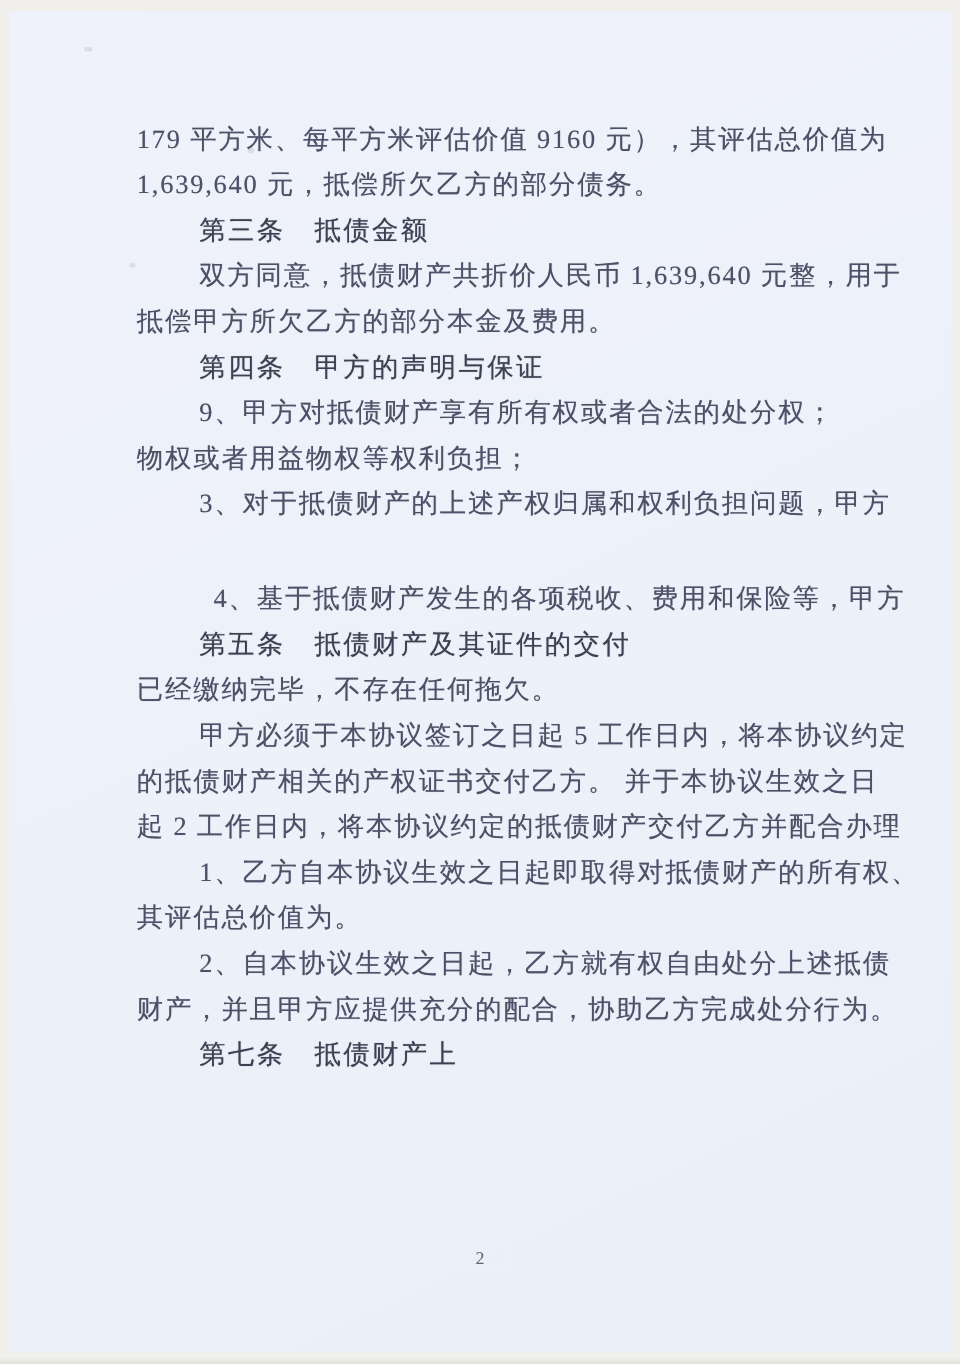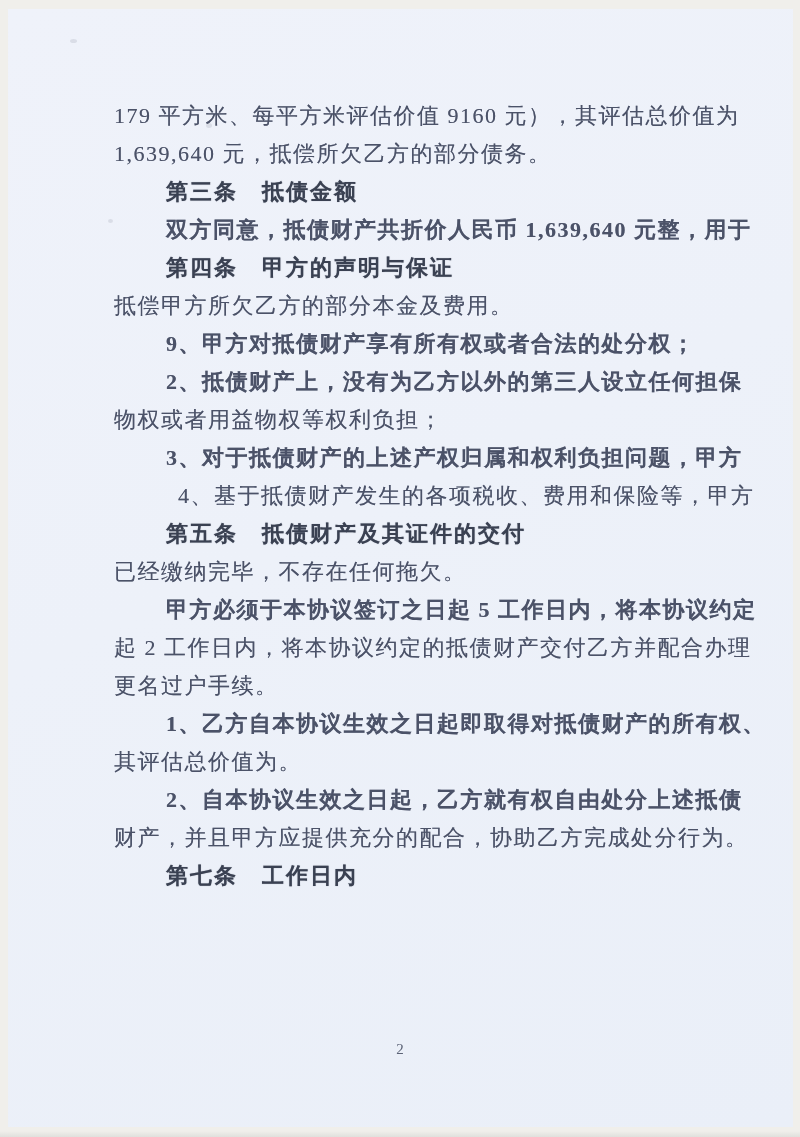--- a/index.html
+++ b/index.html
@@ -29,25 +29,25 @@
     left: 106px; top: 88px; right: 36px;
   }
   .line {
     font-size: 22px;
     line-height: 38px;
     letter-spacing: 1.5px;
     color: var(--ink);
     white-space: nowrap;
     text-shadow: 0 0 0.6px rgba(75, 82, 104, 0.55);
   }
-  .line.indent { padding-left: 52px; font-weight: bold; }
-  .line.indent-deep { padding-left: 64px; }
+  .line.indent { padding-left: 52px; }
+  .line.indent-deep { padding-left: 64px; margin-top: 41px; }
   .line.heading {
     padding-left: 52px;
-    font-weight: bold;
+    font-weight: normal;
     color: var(--ink-bold);
     letter-spacing: 2px;
     text-shadow: 0 0 0.8px rgba(58, 65, 82, 0.6);
   }
   .page-number {
     position: absolute;
     left: 0; right: 0;
     top: 1032px;
     text-align: center;
     font-size: 15px;
@@ -78,35 +78,34 @@
     <span class="speck s1"></span>
     <span class="speck s2"></span>
     <span class="speck s3"></span>
 
     <div class="content">
 
     <div class="line">179 平方米、每平方米评估价值 9160 元），其评估总价值为</div>
         <div class="line">1,639,640 元，抵偿所欠乙方的部分债务。</div>
         <div class="line heading">第三条　抵债金额</div>
         <div class="line indent">双方同意，抵债财产共折价人民币 1,639,640 元整，用于</div>
+        <div class="line">抵偿甲方所欠乙方的部分本金及费用。</div>
         <div class="line heading">第四条　甲方的声明与保证</div>
-        <div class="line">抵偿甲方所欠乙方的部分本金及费用。</div>
         <div class="line indent">9、甲方对抵债财产享有所有权或者合法的处分权；</div>
-        <div class="line indent">2、抵债财产上，没有为乙方以外的第三人设立任何担保</div>
         <div class="line">物权或者用益物权等权利负担；</div>
         <div class="line indent">3、对于抵债财产的上述产权归属和权利负担问题，甲方</div>
         <div class="line indent-deep">4、基于抵债财产发生的各项税收、费用和保险等，甲方</div>
         <div class="line heading">第五条　抵债财产及其证件的交付</div>
         <div class="line">已经缴纳完毕，不存在任何拖欠。</div>
         <div class="line indent">甲方必须于本协议签订之日起 5 工作日内，将本协议约定</div>
+        <div class="line">的抵债财产相关的产权证书交付乙方。 并于本协议生效之日</div>
         <div class="line">起 2 工作日内，将本协议约定的抵债财产交付乙方并配合办理</div>
-        <div class="line">更名过户手续。</div>
         <div class="line indent">1、乙方自本协议生效之日起即取得对抵债财产的所有权、</div>
         <div class="line">其评估总价值为。</div>
         <div class="line indent">2、自本协议生效之日起，乙方就有权自由处分上述抵债</div>
         <div class="line">财产，并且甲方应提供充分的配合，协助乙方完成处分行为。</div>
-        <div class="line heading">第七条　工作日内</div>
+        <div class="line heading">第七条　抵债财产上</div>
       </div>
 
     <div class="page-number">2</div>
   </div>
   <div class="bottom-shade"></div>
 </div>
 
 </body></html>

